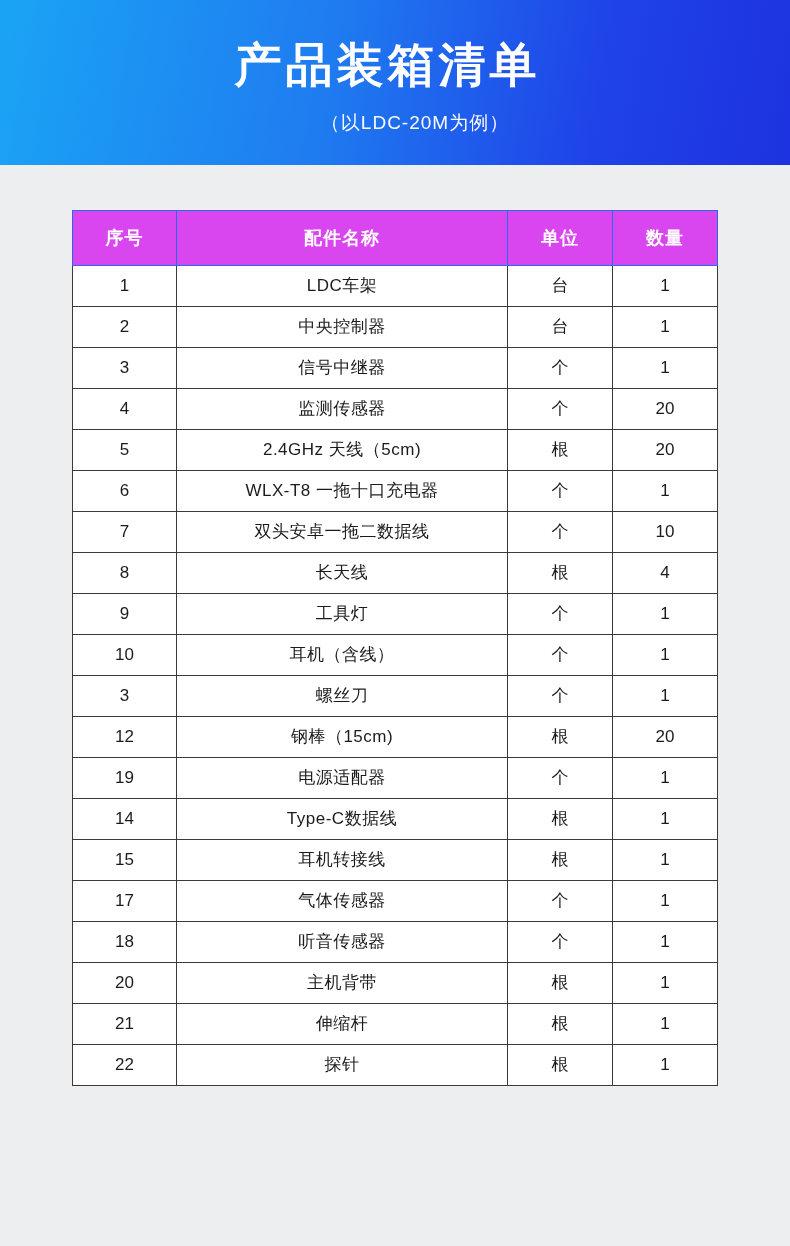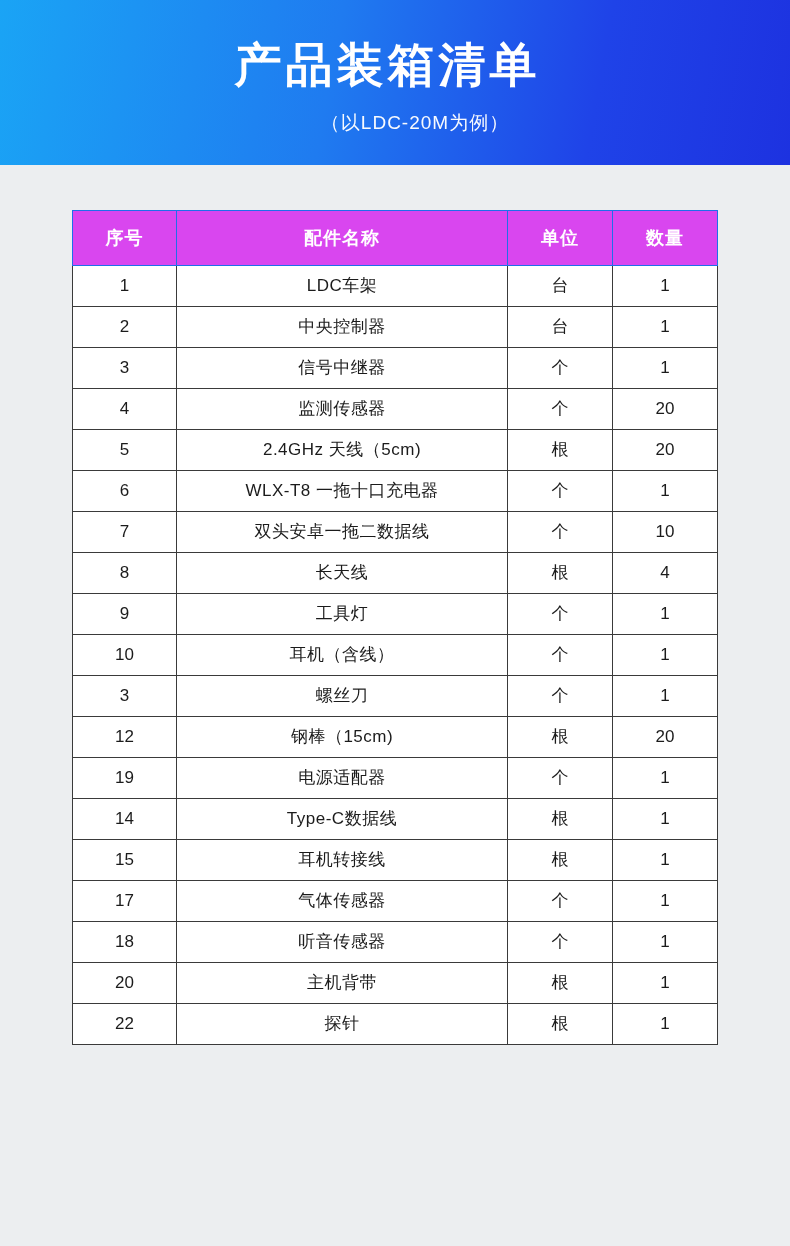--- a/index.html
+++ b/index.html
@@ -223,20 +223,26 @@
             <td class="unit">个</td>
             <td class="qty">1</td>
           </tr>
           <tr>
             <td class="num">20</td>
             <td class="name">主机背带</td>
             <td class="unit">根</td>
             <td class="qty">1</td>
           </tr>
           <tr>
+            <td class="num">21</td>
+            <td class="name">伸缩杆</td>
+            <td class="unit">根</td>
+            <td class="qty">1</td>
+          </tr>
+          <tr>
             <td class="num">22</td>
             <td class="name">探针</td>
             <td class="unit">根</td>
             <td class="qty">1</td>
           </tr>
         </tbody>
     </table>
   </div>
 
 </div>

